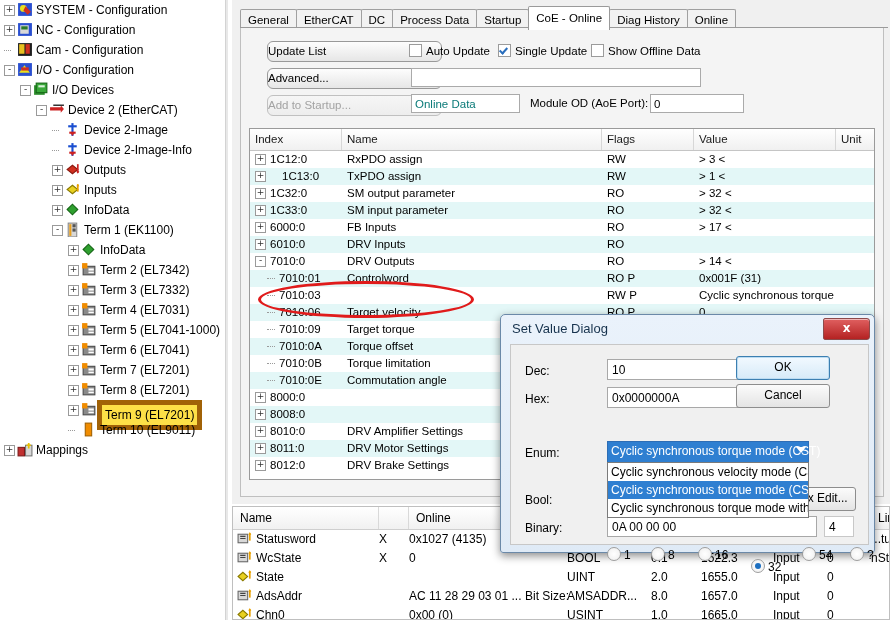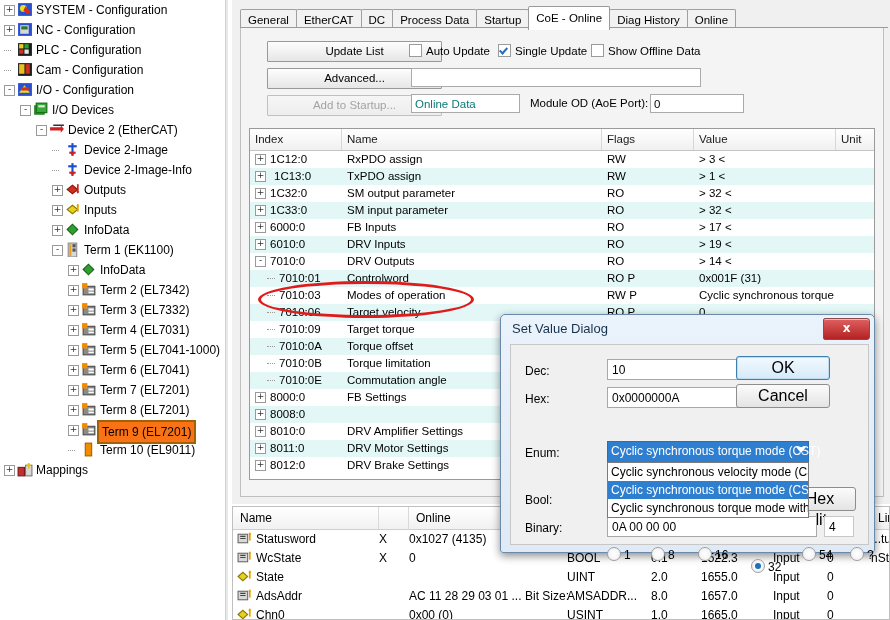--- a/index.html
+++ b/index.html
@@ -17,35 +17,35 @@
   .tree-pane{position:absolute;left:0;top:0;width:228px;height:620px;background:#fff;overflow:hidden;}
   .tree-pane .edge{position:absolute;right:0;top:0;width:2px;height:620px;background:#e8e8e8;border-left:1px solid #d3d3d3;}
   .tnode{position:relative;height:20px;line-height:20px;white-space:nowrap;font-size:12px;}
   .tnode .lbl{display:inline-block;vertical-align:top;}
   .exp{display:inline-block;width:9px;height:9px;border:1px solid #9a9a9a;background:#fff;
        line-height:7px;text-align:center;font-size:9px;color:#333;vertical-align:middle;
        margin-right:2px;font-family:"DejaVu Sans",sans-serif;}
   .dots{display:inline-block;width:7px;vertical-align:middle;border-top:1px dotted #9a9a9a;height:1px;margin-right:2px;}
   .spacer{display:inline-block;}
   .ico{display:inline-block;width:16px;height:15px;vertical-align:middle;margin-right:3px;position:relative;top:-1px;}
-  .sel-soft{background:#f97316;border:2px solid #a16207;padding:0 3px;margin-left:-3px;}
+  .sel-soft{background:#fde047;border:5px solid #a16207;padding:0 3px;margin-left:-3px;}
 
   
   .main{position:absolute;left:232px;top:0;width:658px;height:504px;background:#f0f0f0;}
   .tabstrip{position:absolute;left:8px;top:6px;height:22px;right:0;}
   .tab{display:inline-block;height:20px;line-height:20px;padding:0 7px;border:1px solid #a0a0a0;
        border-bottom:none;background:#f2f2f2;font-size:11.5px;margin-right:-1px;vertical-align:bottom;
        border-radius:2px 2px 0 0;}
   .tab.active{background:#fff;height:23px;line-height:22px;position:relative;z-index:3;border-color:#9a9a9a;}
   .tabline{position:absolute;left:8px;top:27px;right:2px;height:1px;background:#9a9a9a;}
 
   .panel{position:absolute;left:8px;top:28px;width:642px;height:468px;background:#f4f4f4;border:1px solid #bfbfbf;border-top:none;}
 
   .btn{position:absolute;border:1px solid #999;background:linear-gradient(#fdfdfd,#e6e6e6);
-       border-radius:1px;font-size:11.5px;text-align:center;color:#000;line-height:19px;height:19px;}
+       border-radius:6px;font-size:11.5px;color:#000;line-height:19px;height:19px;}
   .btn.dis{color:#a3a3a3;background:linear-gradient(#f6f6f6,#ededed);border-color:#c0c0c0;}
 
   .chk{position:absolute;font-size:11.5px;white-space:nowrap;}
   .chkbox{display:inline-block;width:11px;height:11px;border:1px solid #9b9b9b;background:#fff;vertical-align:-2px;margin-right:4px;position:relative;}
   .chkbox.on:after{content:"";position:absolute;left:2px;top:1px;width:3px;height:6px;border:solid #2a6ebd;border-width:0 2px 2px 0;transform:rotate(42deg);}
 
   .tbox{position:absolute;border:1px solid #aaa;background:#fff;height:19px;line-height:19px;font-size:11.5px;padding:0 3px;box-sizing:border-box;overflow:hidden;white-space:nowrap;}
   .lab{position:absolute;font-size:11.5px;white-space:nowrap;}
 
   
@@ -74,21 +74,21 @@
        border:1px solid #6b89a8;border-radius:5px 5px 3px 3px;
        background:linear-gradient(#eaf2fb,#dfeaf6);
        box-shadow:0 3px 9px rgba(0,0,0,.45);padding:3px;box-sizing:border-box;}
   .dlg-title{height:24px;line-height:22px;font-size:13px;padding-left:8px;color:#16324d;position:relative;}
   .dlg-x{position:absolute;right:1px;top:0px;width:45px;height:20px;border:1px solid #8d4a4a;border-radius:2px 3px 3px 2px;
          background:linear-gradient(#e06060,#b42222);color:#fff;text-align:center;line-height:19px;font-size:12px;font-weight:bold;
          font-family:"DejaVu Sans",sans-serif;box-shadow:inset 0 1px 0 rgba(255,255,255,.55);}
   .dlg-body{position:absolute;left:9px;top:29px;width:357px;height:199px;background:#f0f0f0;border:1px solid #c7c7c7;}
   .dlg-lab{position:absolute;font-size:12px;}
   .dlg-inp{position:absolute;border:1px solid #a8a8a8;background:#fff;height:21px;line-height:21px;font-size:12px;padding:0 4px;box-sizing:border-box;white-space:nowrap;overflow:hidden;}
-  .dlg-btn{position:absolute;height:22px;line-height:21px;text-align:center;font-size:16px;
+  .dlg-btn{position:absolute;height:22px;line-height:21px;text-align:center;font-size:12px;
            border:1px solid #8d8d8d;border-radius:3px;background:linear-gradient(#fbfbfb,#e4e4e4);}
   .dlg-btn.primary{border:1px solid #3c7fb1;box-shadow:0 0 0 1px #bcdcf2 inset;background:linear-gradient(#f2f9ff,#d6eaf8);}
   .combo{position:absolute;left:96px;top:96px;width:200px;height:21px;border:1px solid #2d6db5;background:#2f7fd1;}
   .combo .ctext{position:absolute;left:3px;top:0;height:19px;line-height:19px;color:#fff;font-size:12px;white-space:nowrap;}
   .combo .carrow{position:absolute;right:2px;top:5px;width:0;height:0;border-left:5px solid transparent;border-right:5px solid transparent;border-top:6px solid #fff;}
   .ddlist{position:absolute;left:96px;top:117px;width:200px;background:#fff;border:1px solid #7a7a7a;z-index:70;}
   .ddlist .opt{height:18px;line-height:18px;font-size:12px;padding-left:3px;white-space:nowrap;overflow:hidden;}
   .ddlist .opt.sel{background:#2f7fd1;color:#fff;}
   .radio{position:absolute;font-size:12px;white-space:nowrap;}
   .rdot{display:inline-block;width:12px;height:12px;border-radius:50%;border:1px solid #9e9e9e;background:radial-gradient(#ffffff,#ededed);vertical-align:-2px;margin-right:3px;position:relative;}
@@ -104,27 +104,20 @@
         <div class="tnode"><span class="spacer" style="width: 4px;"></span><span class="exp">+</span><span class="ico"><svg width="16" height="15" viewBox="0 0 15 14">
               <rect x="1" y="1" width="13" height="12" fill="#2a4fd0"></rect>
               <circle cx="6" cy="6" r="3.2" fill="#e8e020"></circle>
               <path d="M8 4 L13 9 L10 12 L6 8z" fill="#d03020"></path>
             </svg></span><span class="lbl">SYSTEM - Configuration</span></div>
         <div class="tnode"><span class="spacer" style="width: 4px;"></span><span class="exp">+</span><span class="ico"><svg width="16" height="15" viewBox="0 0 15 14">
               <rect x="1" y="1" width="13" height="12" fill="#2a4fd0"></rect>
               <rect x="3" y="3" width="8" height="8" fill="#d8d8d8"></rect>
               <rect x="4" y="4" width="6" height="3" fill="#2a7a2a"></rect>
             </svg></span><span class="lbl">NC - Configuration</span></div>
-        <div class="tnode"><span class="spacer" style="width: 4px;"></span><span class="dots"></span><span class="spacer" style="width: 4px;"></span><span class="ico"><svg width="16" height="15" viewBox="0 0 15 14">
-              <rect x="1" y="1" width="13" height="12" fill="#1d1d1d"></rect>
-              <rect x="2" y="2" width="4" height="4" fill="#e8d020"></rect>
-              <rect x="7" y="2" width="4" height="4" fill="#30a030"></rect>
-              <rect x="2" y="7" width="4" height="4" fill="#d03020"></rect>
-              <rect x="7" y="7" width="4" height="4" fill="#e8e8e8"></rect>
-            </svg></span><span class="lbl">PLC - Configuration</span></div>
         <div class="tnode"><span class="spacer" style="width: 4px;"></span><span class="dots"></span><span class="spacer" style="width: 4px;"></span><span class="ico"><svg width="16" height="15" viewBox="0 0 15 14">
               <rect x="1" y="1" width="13" height="12" fill="#1d1d1d"></rect>
               <rect x="2" y="2" width="5" height="9" fill="#e8c020"></rect>
               <rect x="8" y="2" width="4" height="9" fill="#d03020"></rect>
             </svg></span><span class="lbl">Cam - Configuration</span></div>
         <div class="tnode"><span class="spacer" style="width: 4px;"></span><span class="exp">-</span><span class="ico"><svg width="16" height="15" viewBox="0 0 15 14">
               <rect x="1" y="1" width="13" height="12" fill="#2a4fd0"></rect>
               <path d="M2 10 L7 3 L12 10z" fill="#e8e020"></path>
               <rect x="4" y="5" width="7" height="3" fill="#d03020"></rect>
             </svg></span><span class="lbl">I/O - Configuration</span></div>
@@ -262,21 +255,21 @@
           </div>
         <div id="grows">
             <div class="grow">
               <div class="gc" style="left: 0px; width: 92px;"><span class="spacer" style="width: 0px; display: inline-block;"></span><span class="gexp">+</span><span style="margin-left: 4px;">1C12:0</span></div>
               <div class="gc" style="left: 92px; width: 260px;">RxPDO assign</div>
               <div class="gc" style="left: 352px; width: 92px;">RW</div>
               <div class="gc" style="left: 444px; width: 142px;">&gt; 3 &lt;</div>
               <div class="gc" style="left: 586px; width: 80px;"></div>
             </div>
             <div class="grow alt">
-              <div class="gc" style="left: 0px; width: 92px;"><span class="spacer" style="width: 0px; display: inline-block;"></span><span class="gexp">+</span><span style="margin-left: 8px;">1C13:0</span></div>
+              <div class="gc" style="left: 0px; width: 92px;"><span class="spacer" style="width: 0px; display: inline-block;"></span><span class="gexp">+</span><span style="margin-left: 16px;">1C13:0</span></div>
               <div class="gc" style="left: 92px; width: 260px;">TxPDO assign</div>
               <div class="gc" style="left: 352px; width: 92px;">RW</div>
               <div class="gc" style="left: 444px; width: 142px;">&gt; 1 &lt;</div>
               <div class="gc" style="left: 586px; width: 80px;"></div>
             </div>
             <div class="grow">
               <div class="gc" style="left: 0px; width: 92px;"><span class="spacer" style="width: 0px; display: inline-block;"></span><span class="gexp">+</span><span style="margin-left: 4px;">1C32:0</span></div>
               <div class="gc" style="left: 92px; width: 260px;">SM output parameter</div>
               <div class="gc" style="left: 352px; width: 92px;">RO</div>
               <div class="gc" style="left: 444px; width: 142px;">&gt; 32 &lt;</div>
@@ -293,40 +286,38 @@
               <div class="gc" style="left: 0px; width: 92px;"><span class="spacer" style="width: 0px; display: inline-block;"></span><span class="gexp">+</span><span style="margin-left: 4px;">6000:0</span></div>
               <div class="gc" style="left: 92px; width: 260px;">FB Inputs</div>
               <div class="gc" style="left: 352px; width: 92px;">RO</div>
               <div class="gc" style="left: 444px; width: 142px;">&gt; 17 &lt;</div>
               <div class="gc" style="left: 586px; width: 80px;"></div>
             </div>
             <div class="grow alt">
               <div class="gc" style="left: 0px; width: 92px;"><span class="spacer" style="width: 0px; display: inline-block;"></span><span class="gexp">+</span><span style="margin-left: 4px;">6010:0</span></div>
               <div class="gc" style="left: 92px; width: 260px;">DRV Inputs</div>
               <div class="gc" style="left: 352px; width: 92px;">RO</div>
-              <div class="gc" style="left: 444px; width: 142px;">&gt; 19 &lt;</div>
               <div class="gc" style="left: 586px; width: 80px;"></div>
             </div>
             <div class="grow">
               <div class="gc" style="left: 0px; width: 92px;"><span class="spacer" style="width: 0px; display: inline-block;"></span><span class="gexp">-</span><span style="margin-left: 4px;">7010:0</span></div>
               <div class="gc" style="left: 92px; width: 260px;">DRV Outputs</div>
               <div class="gc" style="left: 352px; width: 92px;">RO</div>
               <div class="gc" style="left: 444px; width: 142px;">&gt; 14 &lt;</div>
               <div class="gc" style="left: 586px; width: 80px;"></div>
             </div>
             <div class="grow alt">
               <div class="gc" style="left: 0px; width: 92px;"><span class="spacer" style="width: 12px; display: inline-block;"></span><span class="gdot"></span><span style="margin-left: 4px;">7010:01</span></div>
               <div class="gc" style="left: 92px; width: 260px;">Controlword</div>
               <div class="gc" style="left: 352px; width: 92px;">RO P</div>
               <div class="gc" style="left: 444px; width: 142px;">0x001F (31)</div>
               <div class="gc" style="left: 586px; width: 80px;"></div>
             </div>
             <div class="grow">
               <div class="gc" style="left: 0px; width: 92px;"><span class="spacer" style="width: 12px; display: inline-block;"></span><span class="gdot"></span><span style="margin-left: 4px;">7010:03</span></div>
-              <div class="gc" style="left: 92px; width: 260px;">Modes of operation</div>
               <div class="gc" style="left: 352px; width: 92px;">RW P</div>
               <div class="gc" style="left: 444px; width: 142px;">Cyclic synchronous torque mode (...</div>
               <div class="gc" style="left: 586px; width: 80px;"></div>
             </div>
             <div class="grow alt">
               <div class="gc" style="left: 0px; width: 92px;"><span class="spacer" style="width: 12px; display: inline-block;"></span><span class="gdot"></span><span style="margin-left: 4px;">7010:06</span></div>
               <div class="gc" style="left: 92px; width: 260px;">Target velocity</div>
               <div class="gc" style="left: 352px; width: 92px;">RO P</div>
               <div class="gc" style="left: 444px; width: 142px;">0</div>
               <div class="gc" style="left: 586px; width: 80px;"></div>
@@ -354,21 +345,20 @@
             </div>
             <div class="grow alt">
               <div class="gc" style="left: 0px; width: 92px;"><span class="spacer" style="width: 12px; display: inline-block;"></span><span class="gdot"></span><span style="margin-left: 4px;">7010:0E</span></div>
               <div class="gc" style="left: 92px; width: 260px;">Commutation angle</div>
               <div class="gc" style="left: 352px; width: 92px;"></div>
               <div class="gc" style="left: 444px; width: 142px;"></div>
               <div class="gc" style="left: 586px; width: 80px;"></div>
             </div>
             <div class="grow">
               <div class="gc" style="left: 0px; width: 92px;"><span class="spacer" style="width: 0px; display: inline-block;"></span><span class="gexp">+</span><span style="margin-left: 4px;">8000:0</span></div>
-              <div class="gc" style="left: 92px; width: 260px;">FB Settings</div>
               <div class="gc" style="left: 352px; width: 92px;"></div>
               <div class="gc" style="left: 444px; width: 142px;"></div>
               <div class="gc" style="left: 586px; width: 80px;"></div>
             </div>
             <div class="grow alt">
               <div class="gc" style="left: 0px; width: 92px;"><span class="spacer" style="width: 0px; display: inline-block;"></span><span class="gexp">+</span><span style="margin-left: 4px;">8008:0</span></div>
               <div class="gc" style="left: 352px; width: 92px;"></div>
               <div class="gc" style="left: 444px; width: 142px;"></div>
               <div class="gc" style="left: 586px; width: 80px;"></div>
             </div>

